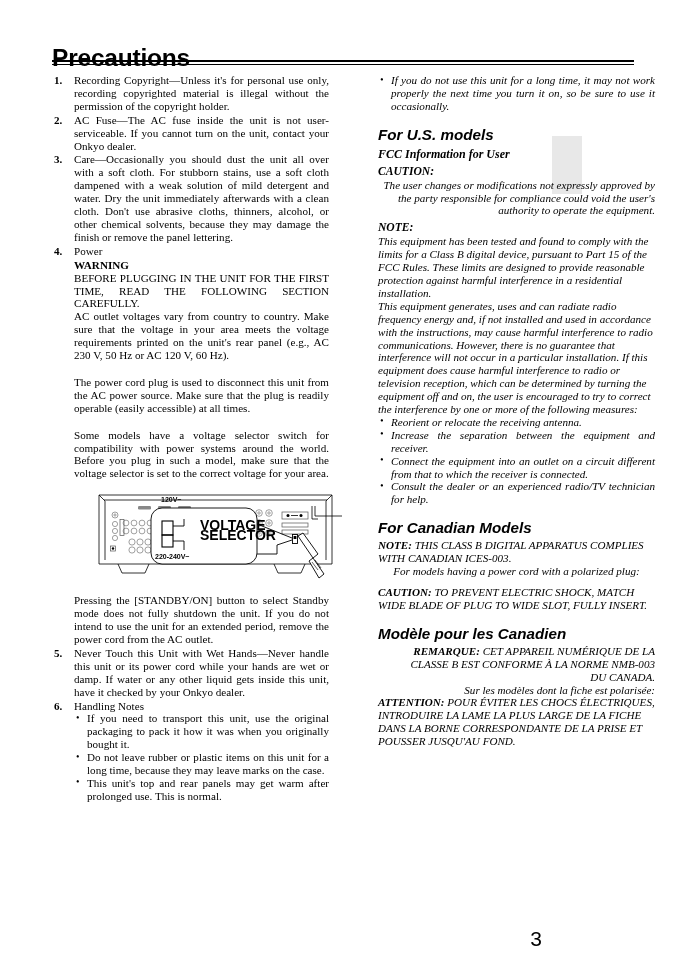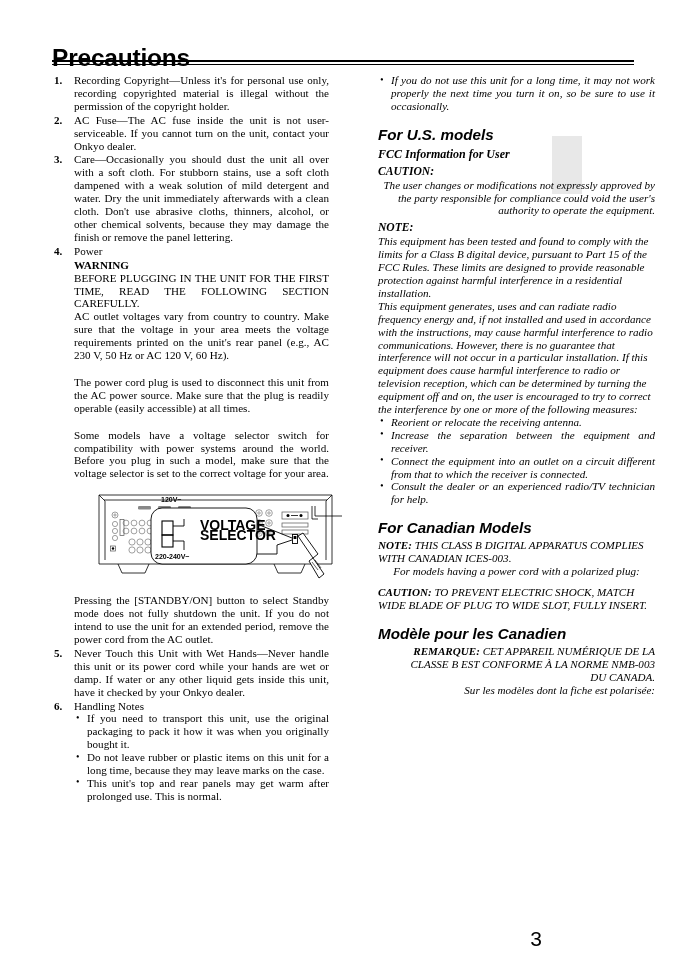--- a/index.html
+++ b/index.html
@@ -351,18 +351,19 @@
     </ul>
 
     <h2 class="sec-head">For Canadian Models</h2>
     <p class="para" style="text-align:left;"><span class="label-bold">NOTE:</span><span> THIS CLASS B DIGITAL APPARATUS COMPLIES WITH CANADIAN ICES-003.</span></p>
     <p class="para" style="text-align:center;">For models having a power cord with a polarized plug:</p>
     <p class="para" style="text-align:left;margin-top:8px;"><span class="label-bold">CAUTION:</span><span> TO PREVENT ELECTRIC SHOCK, MATCH WIDE BLADE OF PLUG TO WIDE SLOT, FULLY INSERT.</span></p>
 
     <h2 class="sec-head">Modèle pour les Canadien</h2>
     <p class="para" style="text-align:right;margin-left:32px;"><span class="label-bold">REMARQUE:</span><span> CET APPAREIL NUMÉRIQUE DE LA CLASSE B EST CONFORME À LA NORME NMB-003 DU CANADA.</span></p>
     <p class="para" style="text-align:right;">Sur les modèles dont la fiche est polarisée:</p>
+    <p class="para" style="text-align:left;"><span class="label-bold">ATTENTION:</span><span> POUR ÉVITER LES CHOCS ÉLECTRIQUES, INTRODUIRE LA LAME LA PLUS LARGE DE LA FICHE DANS LA BORNE CORRESPONDANTE DE LA PRISE ET POUSSER JUSQU'AU FOND.</span></p>
 
   </div>
 
   <div class="page-number">3</div>
 
 </div>
 
 </body></html>

